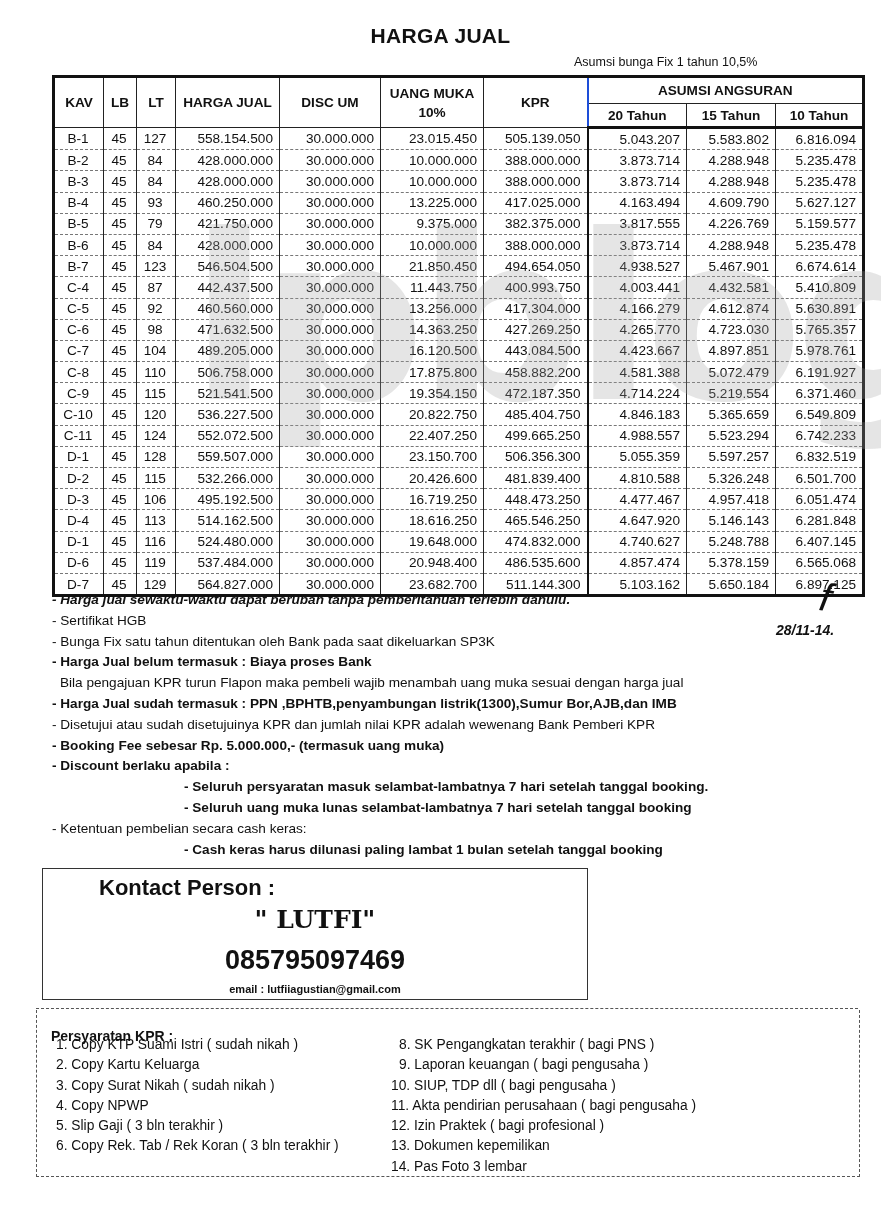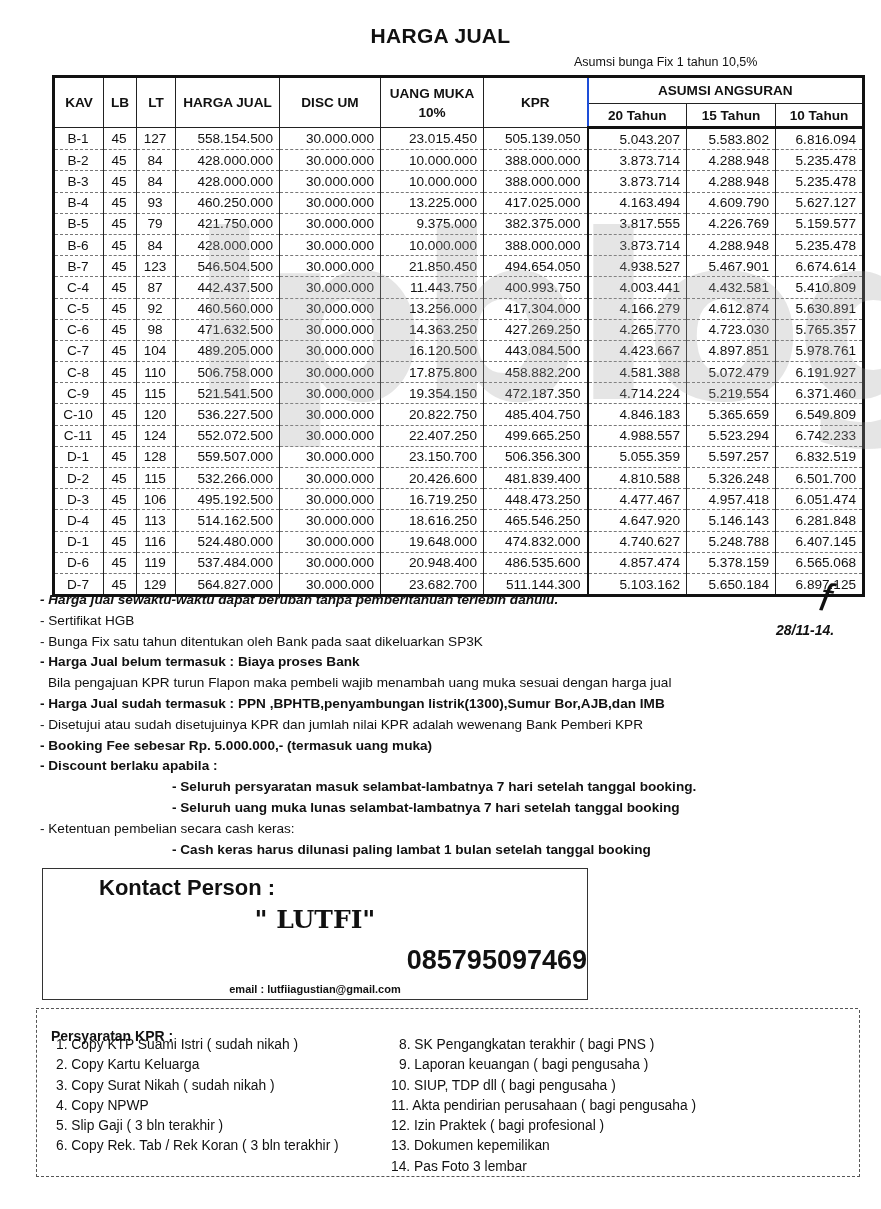--- a/index.html
+++ b/index.html
@@ -16,32 +16,32 @@
   table.price { border: 3px solid #111; }
   table.price th { font-weight: bold; font-size: 13.6px; border: 1px solid #222; padding: 0; text-align: center; }
   table.price thead tr.h1 th { height: 25px; }
   table.price thead tr.h2 th { height: 22px; border-bottom: 3px solid #111; }
   table.price td { border-left: 1px solid #222; border-right: 1px solid #222;
                    border-bottom: 1px dashed #777; height: 20.2px; padding: 0 6px 0 4px; white-space: nowrap; }
   table.price td.c { text-align: center; }
   table.price td.r { text-align: right; }
   table.price .thick-l { border-left: 2px solid #111; }
   .notes { position: absolute; left: 40px; top: 590px; width: 820px; font-size: 13.6px; line-height: 20.8px; }
-  .notes div { white-space: nowrap; }
+  .notes div { white-space: nowrap; margin-left: 12px; }
   .notes .b { font-weight: bold; }
   .notes .bi { font-weight: bold; font-style: italic; }
   .notes .ind { padding-left: 132px; }
   .notes .sub { padding-left: 8px; }
   .signature { position: absolute; left: 820px; top: 575px; font-size: 40px; font-style: italic; transform: rotate(10deg); }
   .hand-date { position: absolute; left: 776px; top: 622px; font-size: 14px; font-style: italic; font-weight: bold; }
   .contact { position: absolute; left: 42px; top: 868px; width: 544px; height: 130px; border: 1px solid #333; }
   .contact .kp { position: absolute; left: 56px; top: 6px; font-size: 22px; font-weight: bold; }
   .contact .name { position: absolute; left: 0; width: 544px; top: 36px; text-align: center;
                    font-family: "DejaVu Serif", serif; font-size: 25px; font-weight: bold; }
-  .contact .phone { position: absolute; left: 0; width: 544px; top: 76px; text-align: right; font-size: 27px; font-weight: bold; }
+  .contact .phone { position: absolute; left: 0; width: 544px; top: 76px; text-align: center; font-size: 27px; font-weight: bold; }
   .contact .email { position: absolute; left: 0; width: 544px; top: 114px; text-align: center; font-size: 11px; font-weight: bold; }
   .rule { position: absolute; left: 36px; top: 1008px; width: 822px; border-top: 1px dashed #555; }
   .req { position: absolute; left: 36px; top: 1010px; width: 822px; height: 166px;
          border-left: 1px dashed #555; border-right: 1px dashed #555; border-bottom: 1px dashed #555; }
   .req .head { position: absolute; left: 14px; top: 6px; font-size: 14px; font-weight: bold; margin-top: 12px; }
   .req ul { list-style: none; margin: 0; padding: 0; position: absolute; font-size: 13.8px; line-height: 20.3px; }
   .req ul.left { left: 19px; top: 25px; }
   .req ul.right { left: 354px; top: 25px; }
   .req li { white-space: nowrap; }
 </style>

